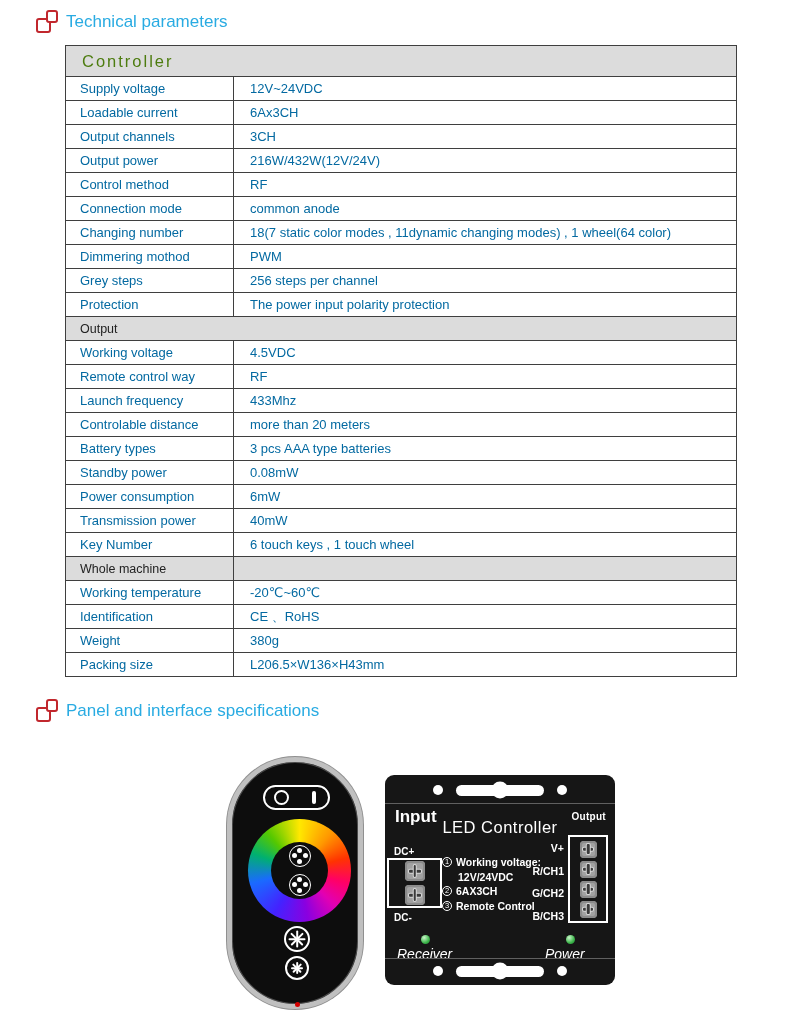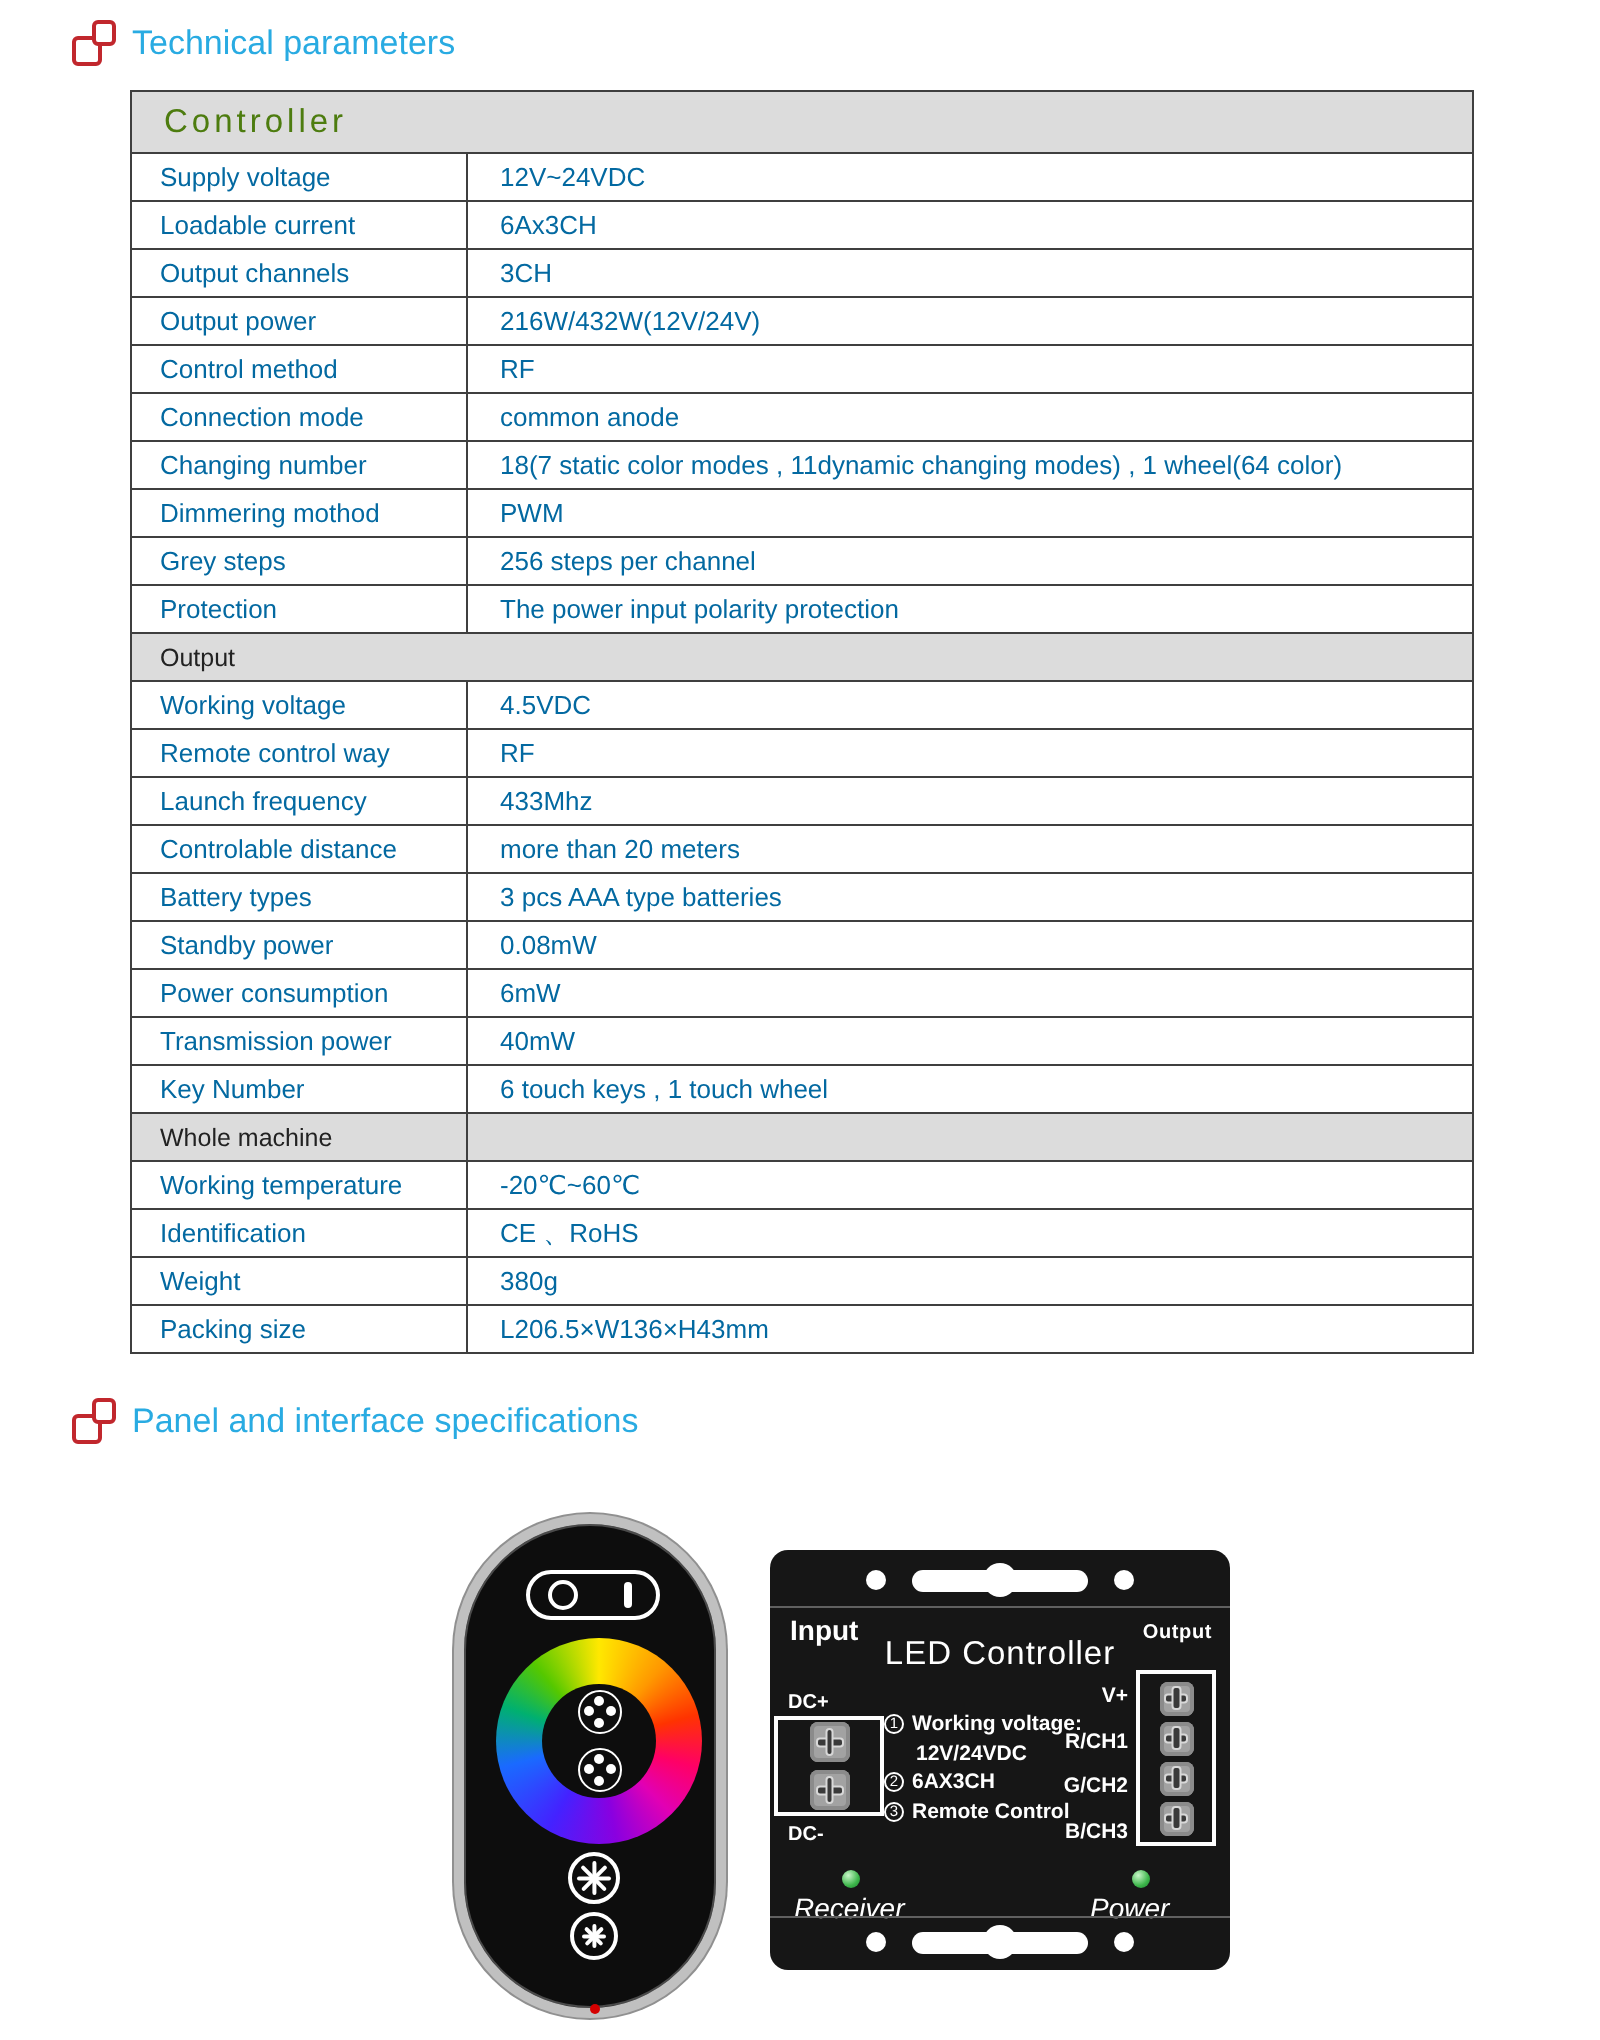--- a/index.html
+++ b/index.html
@@ -73,21 +73,21 @@
     background:#161616; border-radius:9px; color:#fff; }
   .mount{ position:absolute; left:0; right:0; height:18px;
     display:flex; align-items:center; justify-content:center; gap:13px; }
   .mount.m-top{ top:6px; } .mount.m-bottom{ bottom:5px; }
   .hole{ width:10px; height:10px; background:#fff; border-radius:50%; flex:none; }
   .slot{ position:relative; width:88px; height:11px; background:#fff; border-radius:6px; flex:none; }
   .slot .bump{ position:absolute; left:50%; top:50%; transform:translate(-50%,-50%);
     width:17px; height:17px; background:#fff; border-radius:50%; }
   .ctrl-line{ position:absolute; left:0; right:0; height:1px; background:#606060; }
   .ctrl-line.lt{ top:28px; } .ctrl-line.lb{ top:183px; }
-  .in-caption{ position:absolute; left:10px; top:32px; font-size:14px; font-weight:bold; }
+  .in-caption{ position:absolute; left:10px; top:32px; font-size:17px; font-weight:bold; }
   .output-caption{ position:absolute; right:9px; top:36px; font-size:10px; font-weight:bold; letter-spacing:.3px; }
   .ctrl-title{ position:absolute; left:0; right:0; top:43px; text-align:center;
     font-size:16.5px; font-weight:normal; letter-spacing:.5px; }
   .dc-lbl{ position:absolute; left:9px; font-size:10px; font-weight:bold; }
   .dc-plus{ top:71px; } .dc-minus{ top:137px; }
   .term-block{ position:absolute; border:2px solid #fff; display:flex; flex-direction:column;
     align-items:center; justify-content:center; }
   .in-terms{ left:2px; top:83px; width:55px; height:50px; gap:4px; }
   .out-terms{ left:183px; top:60px; width:40px; height:88px; gap:3px; }
   .screw{ position:relative; background:#a2a2a2; border-radius:4px;

